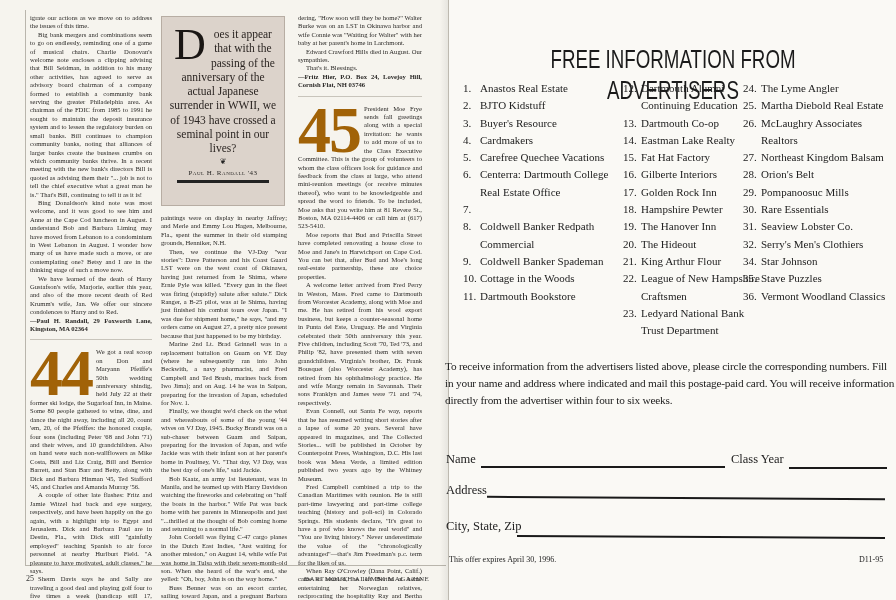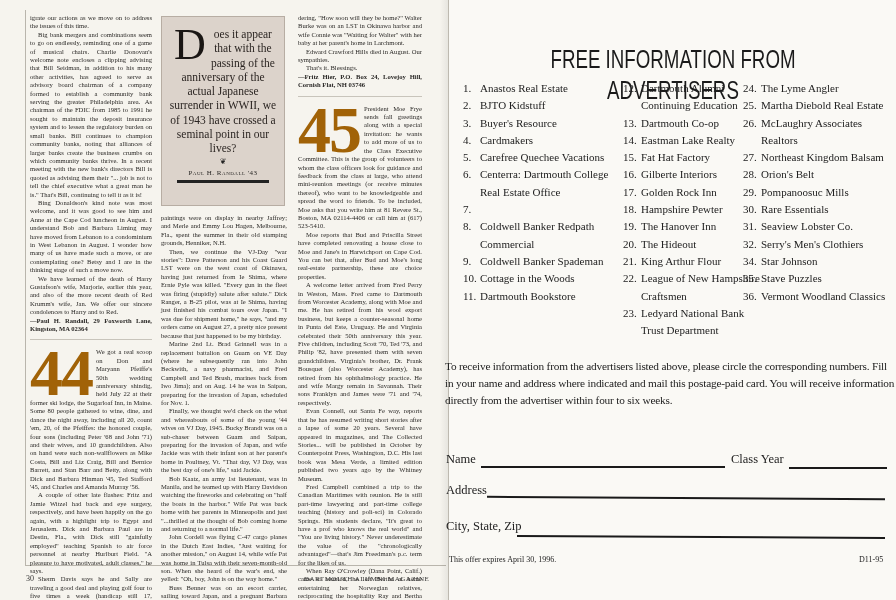--- a/index.html
+++ b/index.html
@@ -93,21 +93,21 @@
       <p class="noindent">President Moe Frye sends fall greetings along with a special invitation: he wants to add more of us to the Class Executive Committee. This is the group of volunteers to whom the class officers look for guidance and feedback from the class at large, who attend mini-reunion meetings (or receive minutes thereof), who want to be knowledgeable and spread the word to friends. To be included, Moe asks that you write him at 81 Revere St., Boston, MA 02114-4406 or call him at (617) 523-5410.</p>
     </div>
     <p>Moe reports that Bud and Priscilla Street have completed renovating a house close to Moe and Jane's in Harwichport on Cape Cod. You can bet that, after Bud and Moe's long real-estate partnership, these are choice properties.</p>
     <p>A welcome letter arrived from Fred Perry in Weston, Mass. Fred came to Dartmouth from Worcester Academy, along with Moe and me. He has retired from his wool export business, but keeps a counter-seasonal home in Punta del Este, Uruguay. He and Virginia celebrated their 50th anniversary this year. Five children, including Scott '70, Ted '73, and Philip '82, have presented them with seven grandchildren. Virginia's brother, Dr. Frank Bousquet (also Worcester Academy), has retired from his ophthalmology practice. He and wife Margy remain in Savannah. Their sons Franklyn and James were '71 and '74, respectively.</p>
     <p>Evan Connell, out Santa Fe way, reports that he has resumed writing short stories after a lapse of some 20 years. Several have appeared in magazines, and The Collected Stories... will be published in October by Counterpoint Press, Washington, D.C. His last book was Mesa Verde, a limited edition published two years ago by the Whitney Museum.</p>
     <p>Fred Campbell combined a trip to the Canadian Maritimes with reunion. He is still part-time lawyering and part-time college teaching (history and poli-sci) in Colorado Springs. His students declare, "It's great to have a prof who knows the real world" and "You are living history." Never underestimate the value of the "chronologically advantaged"—that's Jim Freedman's p.c. term for the likes of us.</p>
     <p>When Ray O'Crowley (Dana Point, Calif.) came to reunion, he left Bertha at home entertaining her Norwegian relatives, reciprocating the hospitality Ray and Bertha have enjoyed in Norway. Ray took advantage of the trip to do research on his own forebears in New Jersey and New England. I sense that many of us are more interested in our genealogies these days.</p>
 
   </div>
 
-  <div class="page-num">30</div>
+  <div class="page-num">25</div>
   <div class="mag-name">DARTMOUTH ALUMNI MAGAZINE</div>
   <div class="spine-shadow"></div>
 </div>
 
 <div class="right-page">
   <div class="title">FREE INFORMATION FROM ADVERTISERS</div>
 
   <div class="adv-col a1" id="advcol1">
       <div class="item">
         <span class="num">1.</span>

